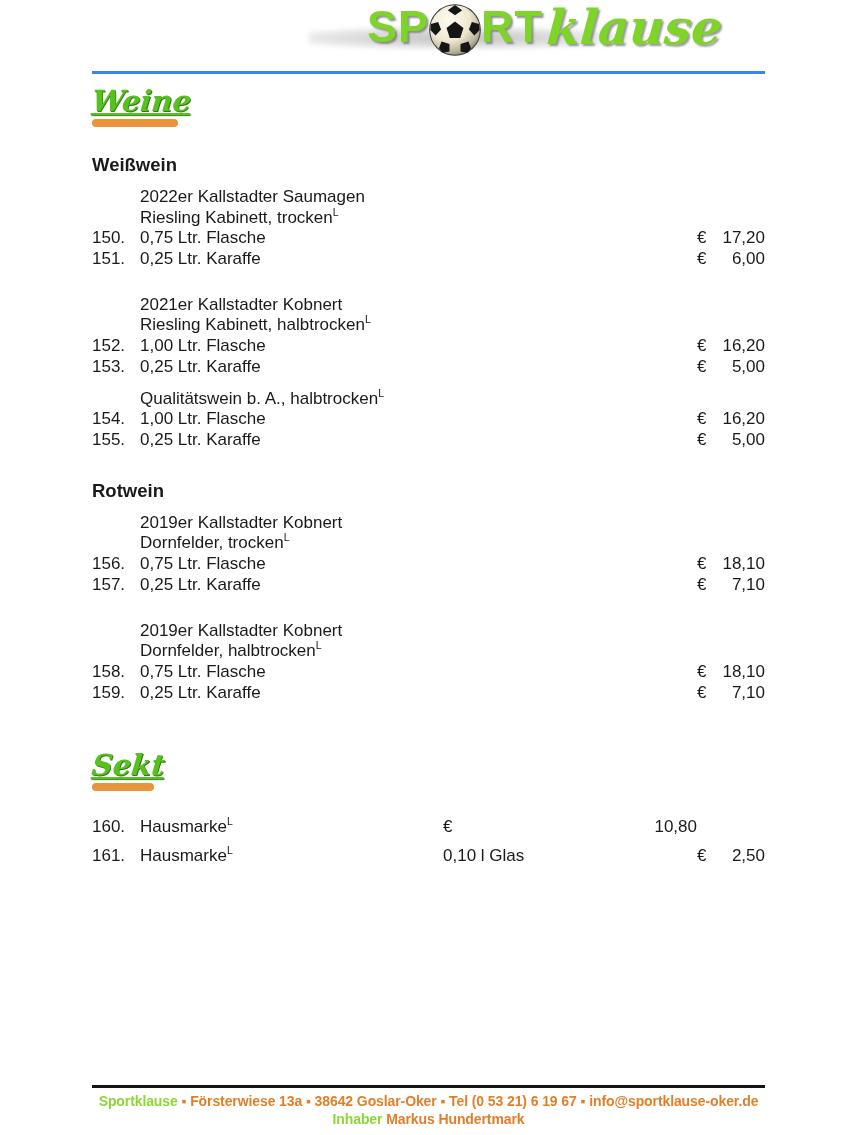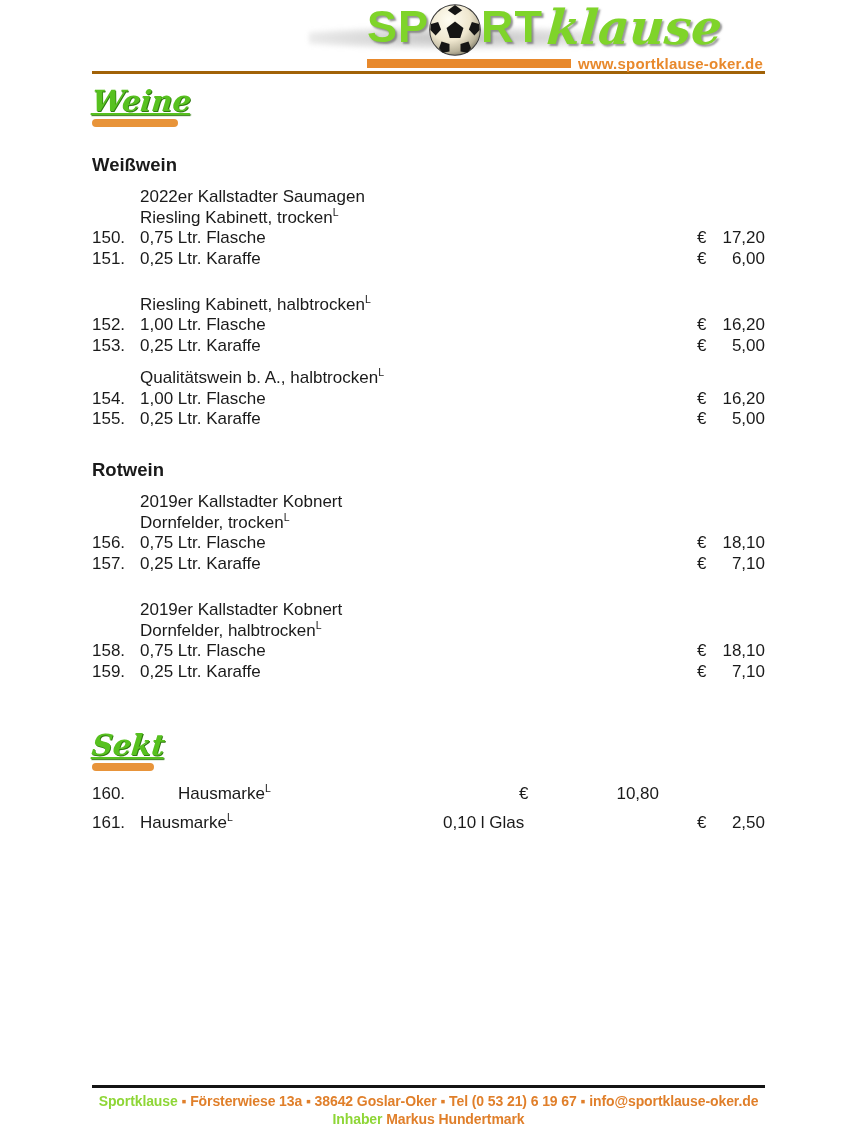--- a/index.html
+++ b/index.html
@@ -4,21 +4,21 @@
 <style>
   * { margin:0; padding:0; box-sizing:border-box; }
   html,body { background:#ffffff; }
   .page {
     position:relative; width:851px; height:1135px; background:#ffffff;
     font-family:"Liberation Sans", sans-serif; color:#1a1a1a; overflow:hidden;
   }
   .content { position:relative; margin-left:92px; width:673px; }
 
   
-  .header { position:relative; height:74px; border-bottom:3px solid #a16207; }
+  .header { position:relative; height:74px; border-bottom:3px solid #3b82f6; }
   .logo { position:absolute; right:2px; top:4px; width:396px; height:64px; }
   .logo-swoosh {
     position:absolute; left:-58px; top:22px; width:330px; height:24px;
     background:radial-gradient(ellipse at 45% 50%, rgba(140,140,140,0.55) 0%, rgba(160,160,160,0.25) 55%, rgba(255,255,255,0) 75%);
     filter:blur(2px);
   }
   .logo-line1 { position:relative; display:flex; align-items:flex-start; height:46px; }
   .sport-word {
     font-weight:bold; font-size:45px; line-height:46px; letter-spacing:1px;
     color:#7fd42a; text-shadow:2px 2px 2px rgba(110,110,110,0.75);
@@ -65,21 +65,21 @@
   .fo { color:#e07f2a; }
   .fg { color:#8ed636; }
 
   
   .mt-weine   { margin-top:11px; }
   .mt-group1  { margin-top:27px; }
   .mt-entry   { margin-top:11px; }
   .mt-entry2  { margin-top:25px; }
   .mt-group   { margin-top:29px; }
   .mt-sekt    { margin-top:46px; }
-  .mt-sektrow { margin-top:12px;gap:38px; }
+  .mt-sektrow { margin-top:25px; }
   .mt-sektrow2{ margin-top:8px; }
 </style>
 </head>
 <body>
 
 <div class="page">
   <div class="content">
 
     <div class="header">
       <div class="logo">
@@ -101,24 +101,20 @@
               <polygon points="32,3.5 40.5,9.5 32,15.5 23.5,9.5" fill="#151515"></polygon>
               <polygon points="3.5,26 12,23.5 15.5,32.5 9,39.5 2.8,33" fill="#151515"></polygon>
               <polygon points="60.5,26 52,23.5 48.5,32.5 55,39.5 61.2,33" fill="#151515"></polygon>
               <polygon points="13,54.5 16,46.5 25.5,49.5 25.5,58.5 17.5,60" fill="#151515"></polygon>
               <polygon points="51,54.5 48,46.5 38.5,49.5 38.5,58.5 46.5,60" fill="#151515"></polygon>
             </svg>
           </span>
           <span class="sport-word">RT</span>
           <span class="klause-word">klause</span>
         </div>
-        <div class="logo-line2">
-          <div class="logo-bar"></div>
-          <div class="logo-url">www.sportklause-oker.de</div>
-        </div>
       </div>
     </div>
 
     <div class="script-block mt-weine">
       <span class="script-h">Weine</span>
       <div class="script-underline w-weine"></div>
     </div>
 
     <div class="group-h mt-group1">Weißwein</div>
 
@@ -137,20 +133,21 @@
         <span>151.</span>
         <span>0,25 Ltr. Karaffe</span>
         <span class="price">
             <span>€</span>
             <span class="amt">6,00</span>
           </span>
       </div>
     </div>
 
     <div class="mt-entry2">
+      <div class="wine-desc">2021er Kallstadter Kobnert</div>
       <div class="wine-desc"><span>Riesling Kabinett, halbtrocken</span><sup class="mark">L</sup></div>
       <div class="item-row">
         <span>152.</span>
         <span>1,00 Ltr. Flasche</span>
         <span class="price">
             <span>€</span>
             <span class="amt">16,20</span>
           </span>
       </div>
       <div class="item-row">

